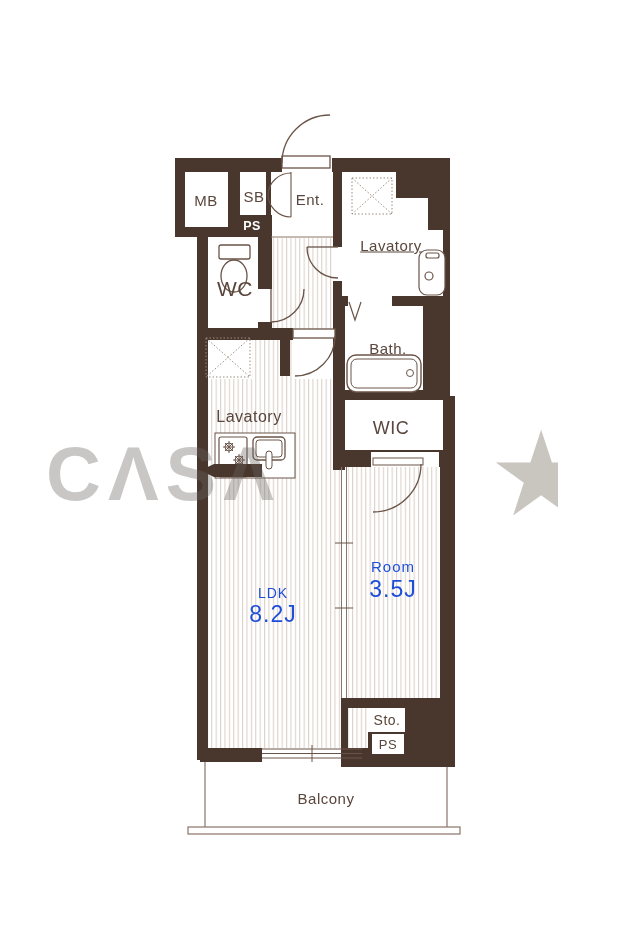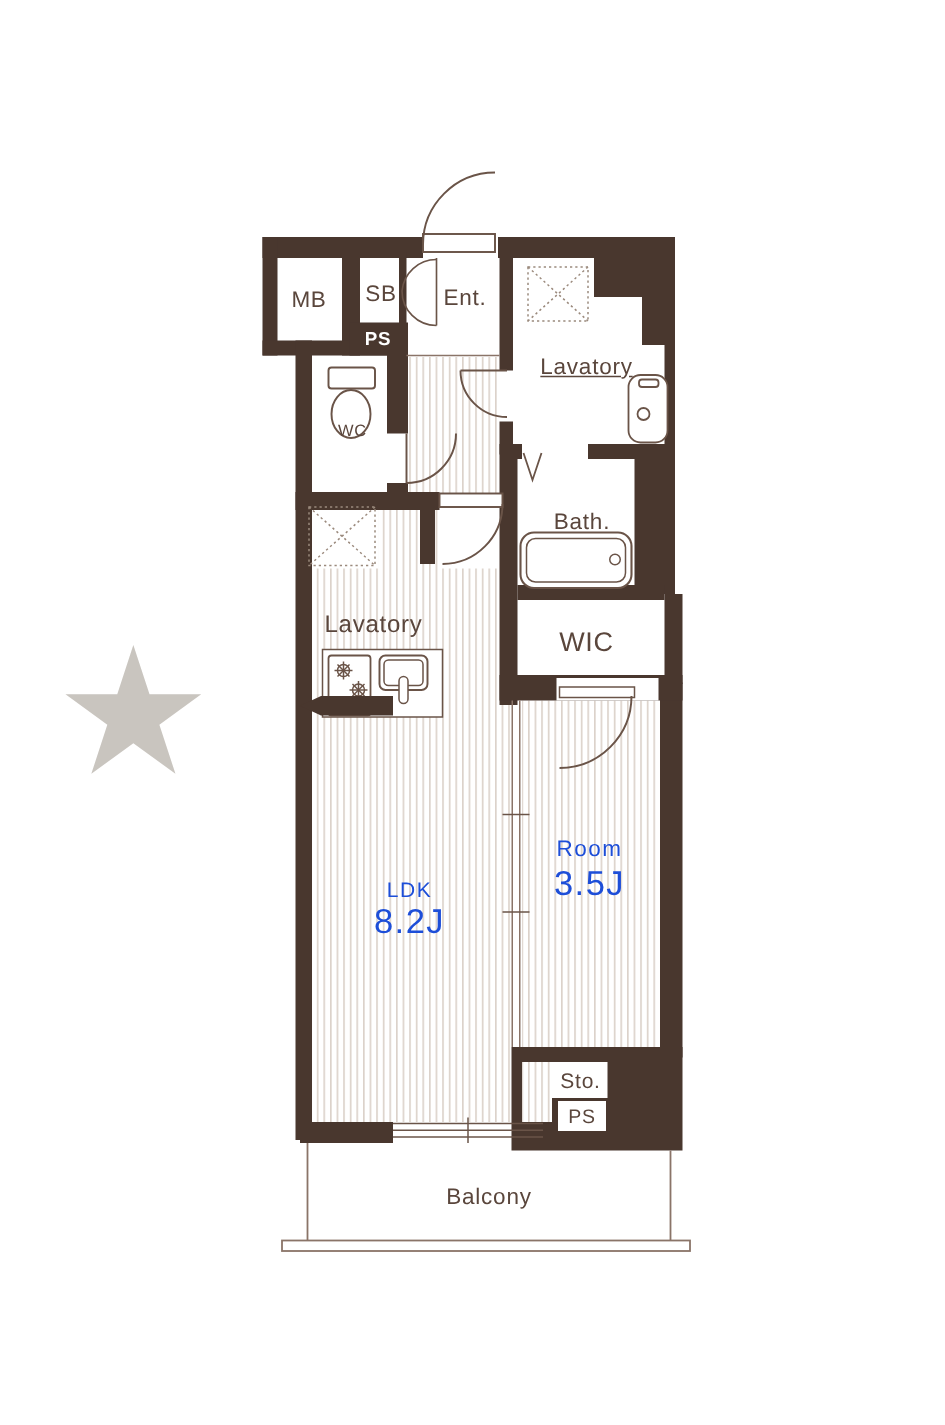--- a/index.html
+++ b/index.html
@@ -203,36 +203,37 @@
       <line x1="447" y1="767" x2="447" y2="827"></line>
       <rect x="188" y="827" width="272" height="7" fill="#ffffff"></rect>
     </g>
   </svg>
 
   <div class="lbl" style="left:206px;top:200px;font-size:15px;">MB</div>
   <div class="lbl" style="left:254px;top:196px;font-size:15px;">SB</div>
   <div class="lbl on-dark" style="left:252px;top:226px;font-size:12.5px;font-weight:bold;">PS</div>
   <div class="lbl" style="left:310px;top:199px;font-size:15px;">Ent.</div>
   <div class="lbl" style="left:391px;top:245px;font-size:15px;text-decoration:underline;">Lavatory</div>
-  <div class="lbl" style="left:235px;top:288px;font-size:11px;">WC</div>
+  <div class="lbl" style="left:235px;top:288px;font-size:21px;">WC</div>
   <div class="lbl" style="left:388px;top:348px;font-size:15px;">Bath.</div>
   <div class="lbl" style="left:249px;top:417px;font-size:16px;">Lavatory</div>
   <div class="lbl" style="left:391px;top:428px;font-size:18px;">WIC</div>
 
   <div class="lbl-stack" style="left:273px;top:607px;">
     <div class="small">LDK</div>
     <div class="big">8.2J</div>
   </div>
 
   <div class="lbl-stack" style="left:393px;top:580px;">
     <div class="small" style="font-size:15px;">Room</div>
     <div class="big">3.5J</div>
   </div>
 
   <div class="lbl" style="left:387px;top:720px;font-size:14px;">Sto.</div>
   <div class="lbl" style="left:388px;top:744px;font-size:13px;">PS</div>
   <div class="lbl" style="left:326px;top:798px;font-size:15px;">Balcony</div>
 
   <div id="watermark">
+    <span class="wm-text">CΛSΛ</span>
     <span class="wm-star">★</span>
   </div>
 
 </div>
 
 </body></html>

